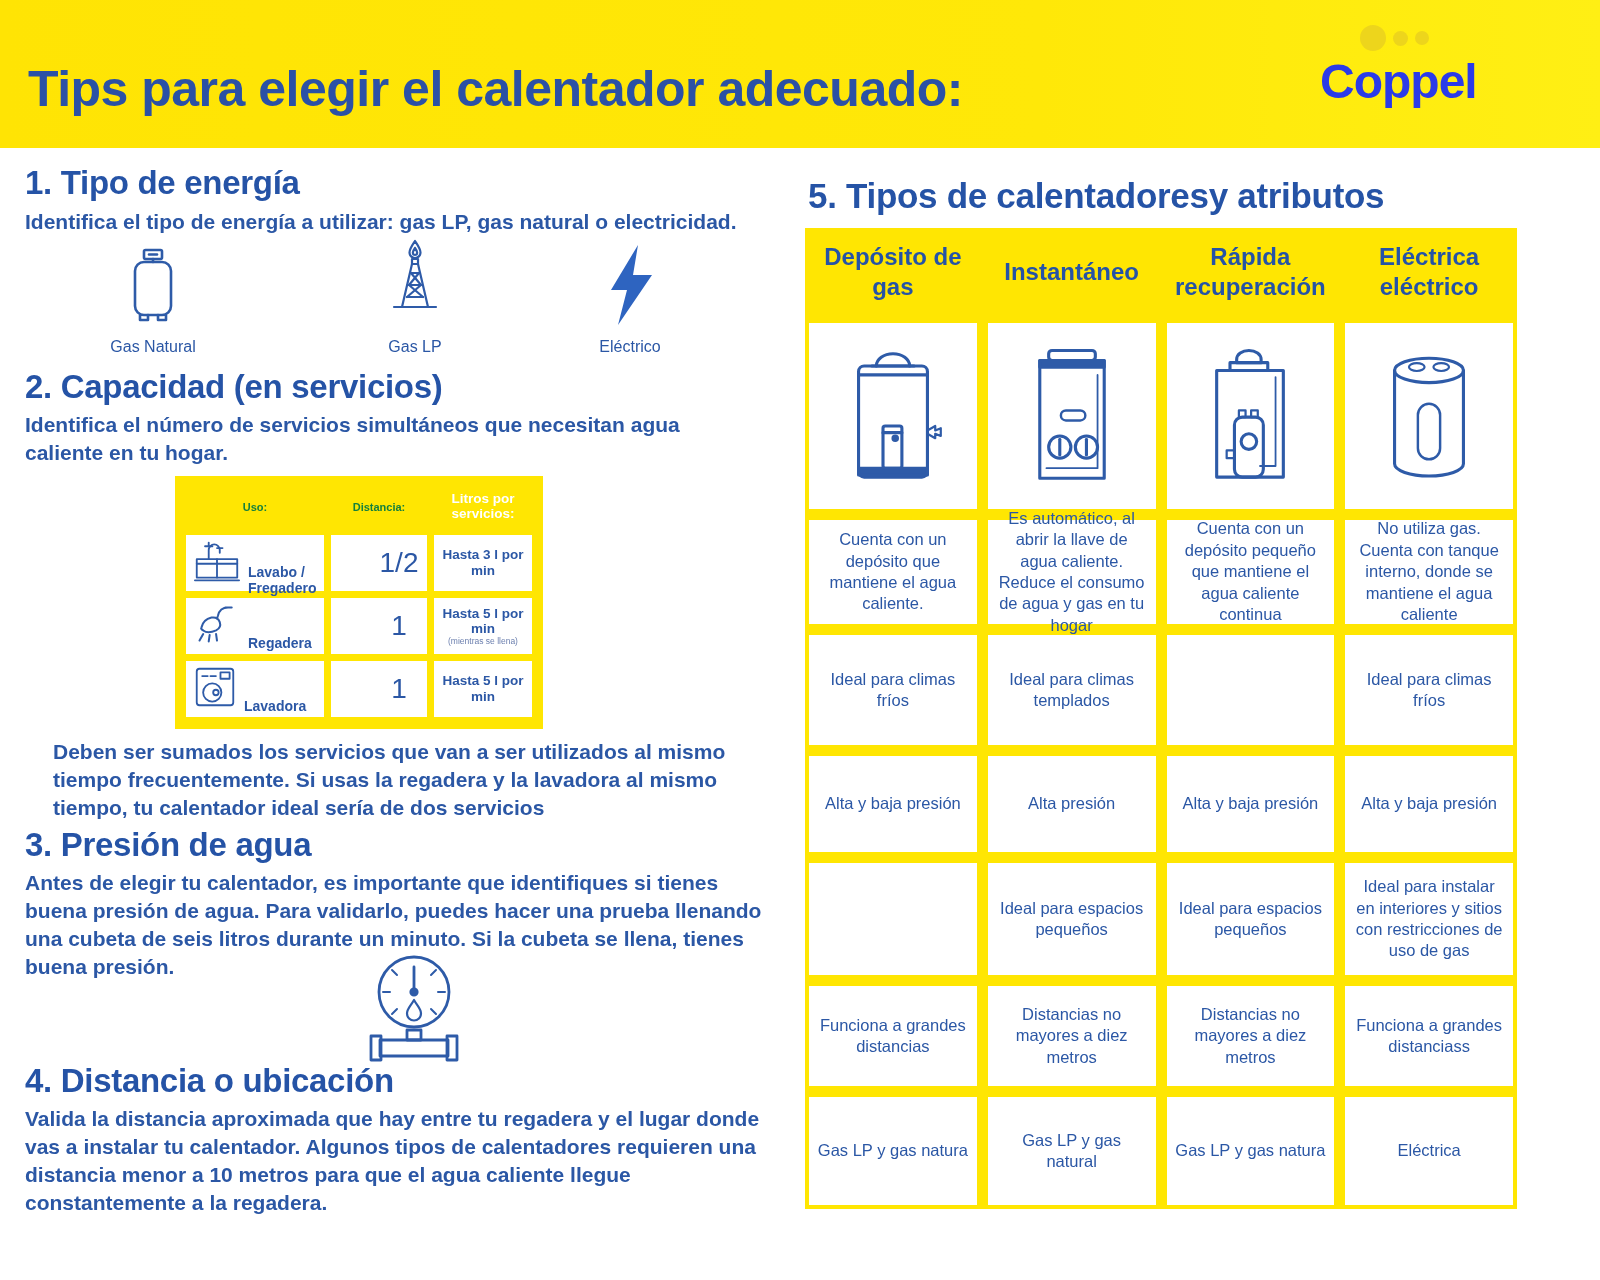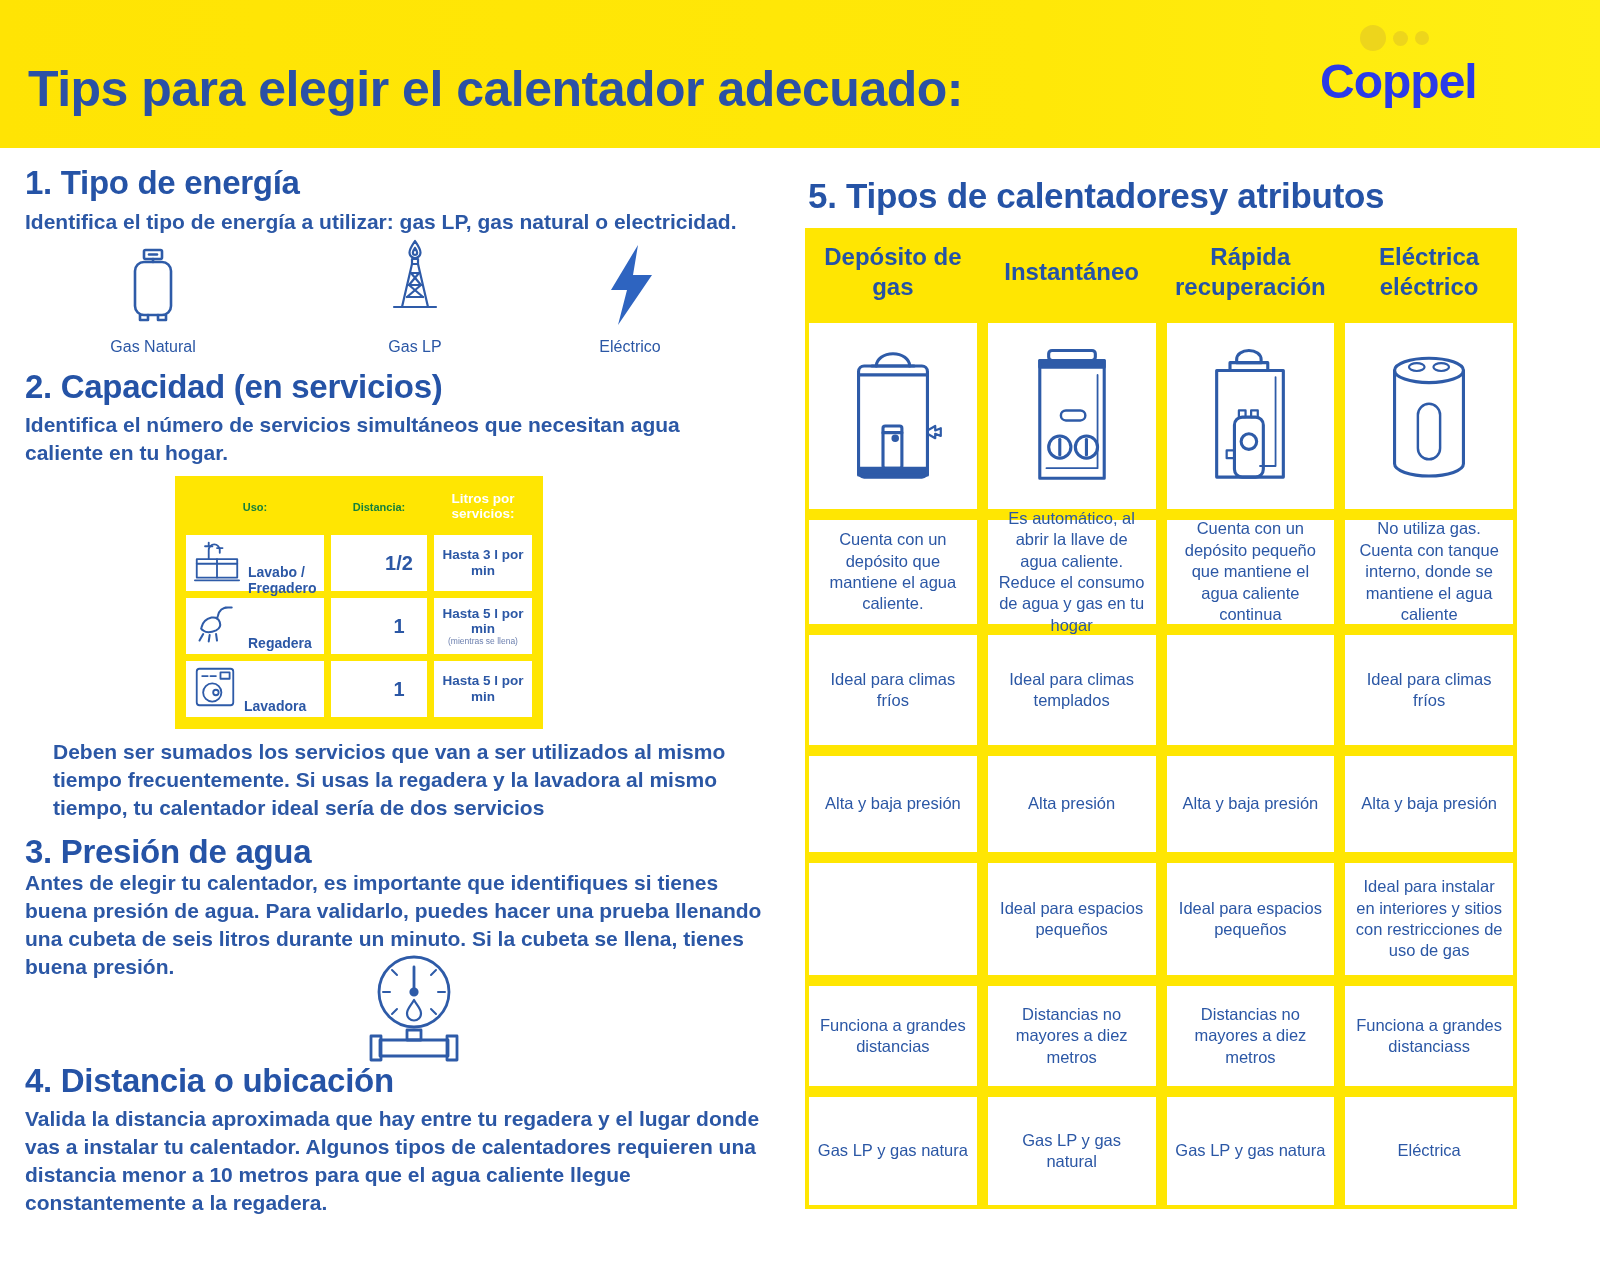--- a/index.html
+++ b/index.html
@@ -43,21 +43,21 @@
     position:absolute; left:175px; top:476px; width:368px;
     background:#FFE602; padding:10px 11px 12px 11px;
     display:grid; grid-template-columns:138px 96px 98px; grid-auto-rows:auto; gap:7px;
   }
   .cap-head { height:42px; display:flex; align-items:center; justify-content:center; text-align:center;
               font-size:11px; font-weight:bold; color:#15803d; line-height:1.1; }
   .cap-head.white { color:#ffffff; font-size:13.5px; }
   .cap-cell { background:#ffffff; height:56px; display:flex; align-items:center; justify-content:center; text-align:center; }
   .cap-use { justify-content:flex-start; padding-left:8px; gap:8px; }
   .cap-use .use-lbl { font-size:14px; font-weight:bold; text-align:left; line-height:1.15;margin-top:34px; }
-  .cap-serv { font-size:20px; font-weight:bold;padding-left:40px; }
+  .cap-serv { font-size:28px; font-weight:normal;padding-left:40px; }
   .cap-lit { flex-direction:column; font-size:13.5px; font-weight:bold; line-height:1.15; }
   .cap-note { font-size:8.5px; font-weight:500; color:#6b7fae; }
 
   
   .gauge { position:absolute; left:358px; top:948px; }
 
   
   .types-table {
     position:absolute; left:805px; top:228px; width:712px;
     background:#FFE602; padding:4px;
@@ -195,21 +195,21 @@
   </div>
   <div class="cap-cell cap-serv">1</div>
   <div class="cap-cell cap-lit">
     <span>Hasta 5 l por min</span>
     <span class="cap-note"></span>
   </div>
 </div>
 
 <div class="p-body" style="left:25px; top:738px; width:730px;margin-left:28px;">Deben ser sumados los servicios que van a ser utilizados al mismo tiempo frecuentemente. Si usas la regadera y la lavadora al mismo tiempo, tu calentador ideal sería de dos servicios</div>
 
-<div class="h-section" style="left:25px; top:826px;margin-top:7px;">3. Presión de agua</div>
+<div class="h-section" style="left:25px; top:826px;">3. Presión de agua</div>
 <div class="p-body" style="left:25px; top:869px; width:760px;">Antes de elegir tu calentador, es importante que identifiques si tienes buena presión de agua. Para validarlo, puedes hacer una prueba llenando una cubeta de seis litros durante un minuto. Si la cubeta se llena, tienes buena presión.</div>
 
 <div class="gauge">
   <svg width="112" height="120" viewBox="0 0 112 120">
     <g class="stroke" stroke-width="2.8">
       <circle cx="56" cy="44" r="35"></circle>
       <line x1="56" y1="44" x2="56" y2="19"></line>
       <circle cx="56" cy="44" r="3.2" fill="#2E5BA8"></circle>
       <path d="M56 52 c-4 7-7 9-7 13.5 a7 7 0 0 0 14 0 c0-4.5-3-6.5-7-13.5 z" stroke-width="2.2"></path>
       <path d="M25 44 h7 M80 44 h7 M34 22 l5 5 M78 22 l-5 5 M34 66 l5-5 M78 66 l-5-5" stroke-width="2"></path>

